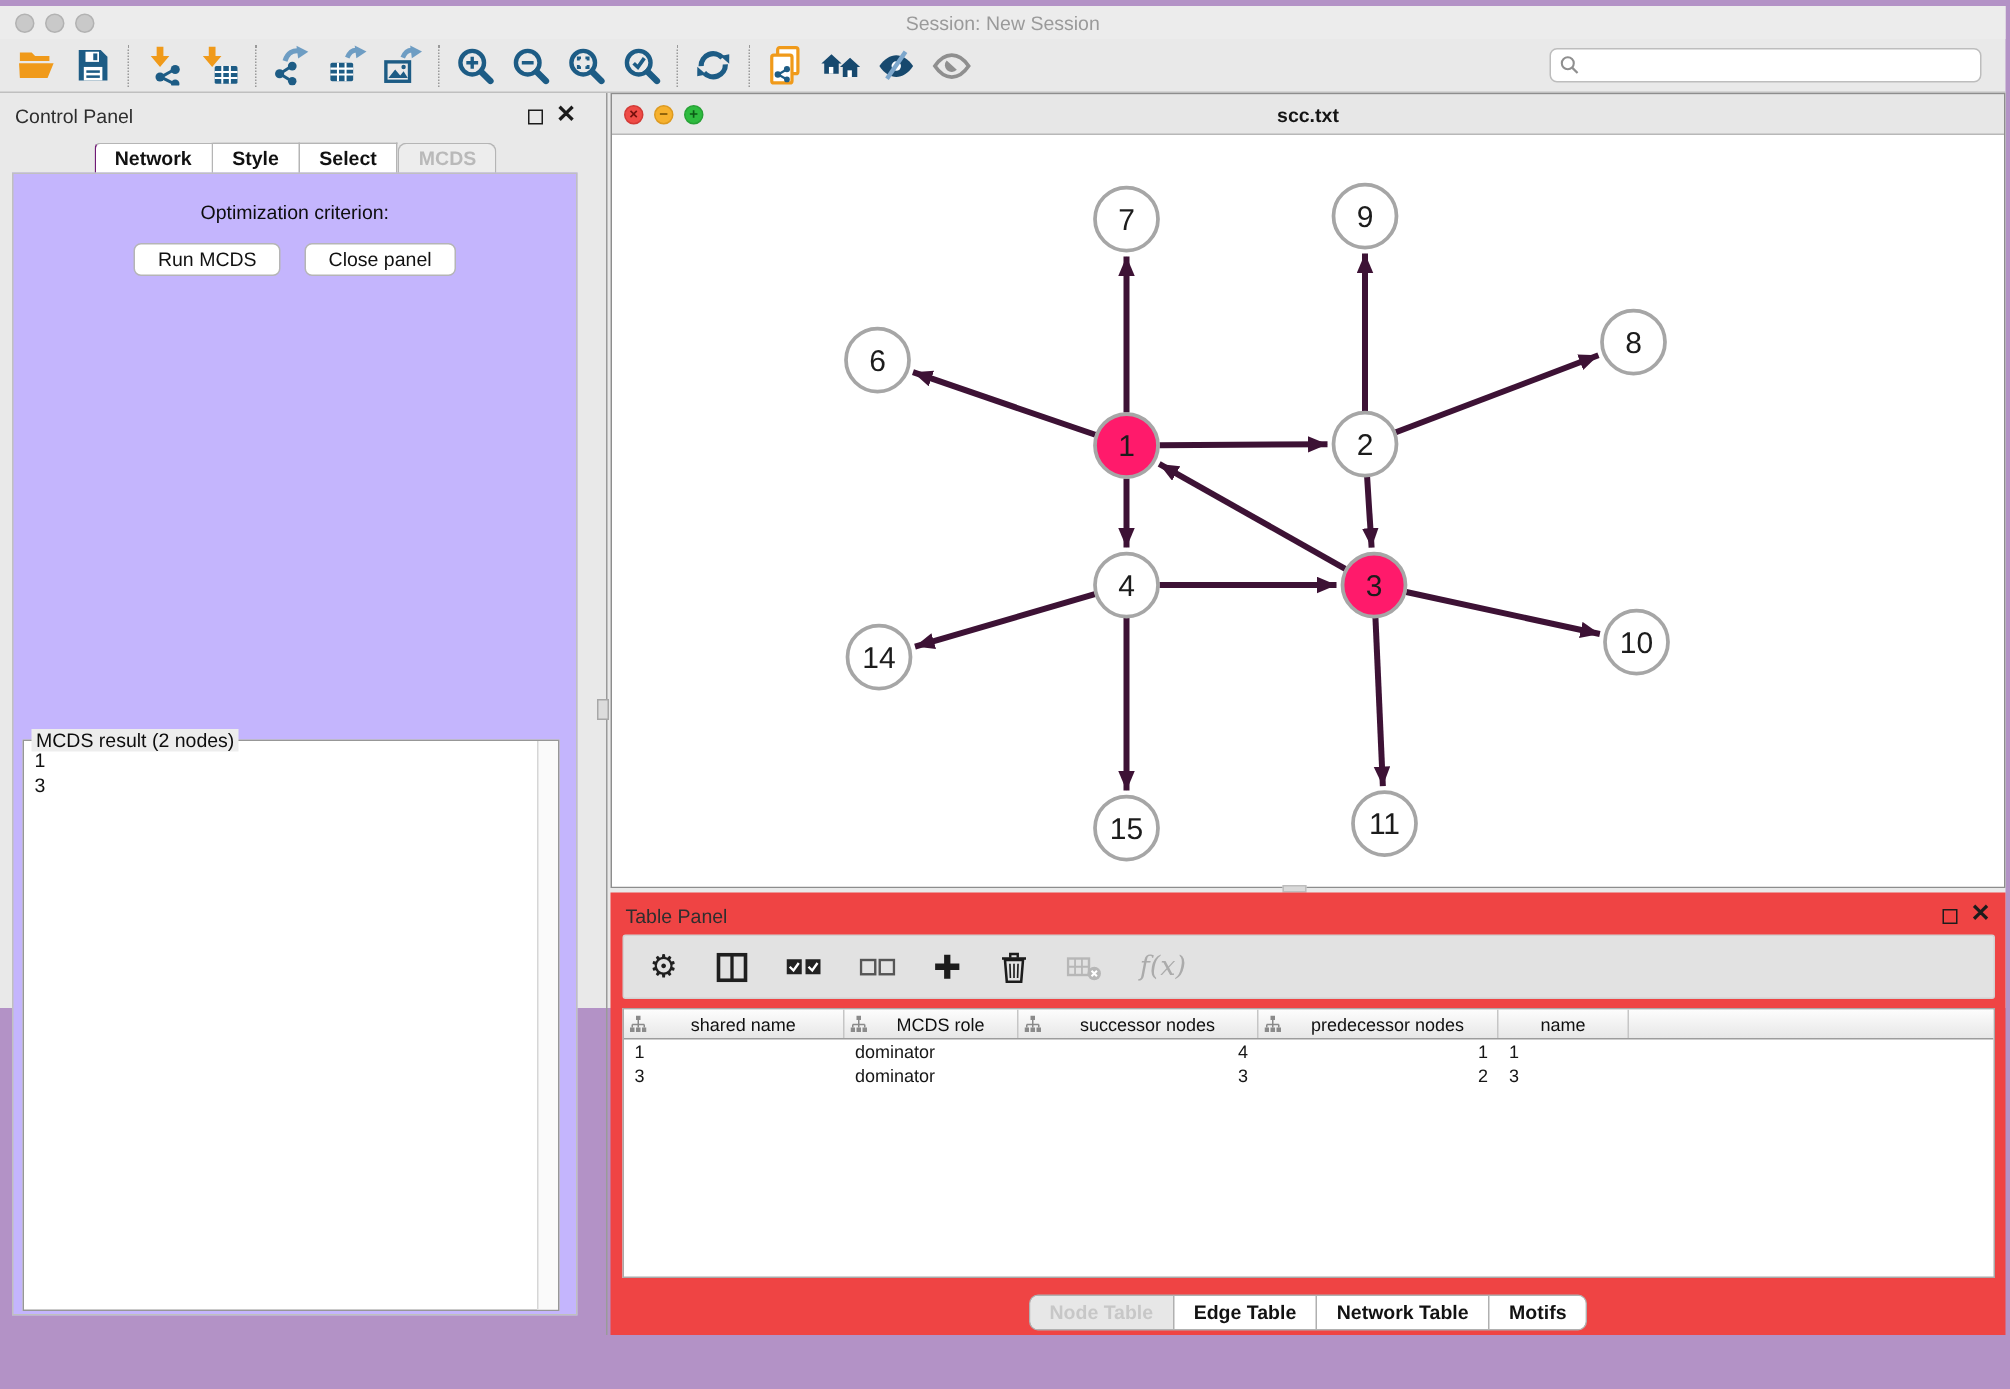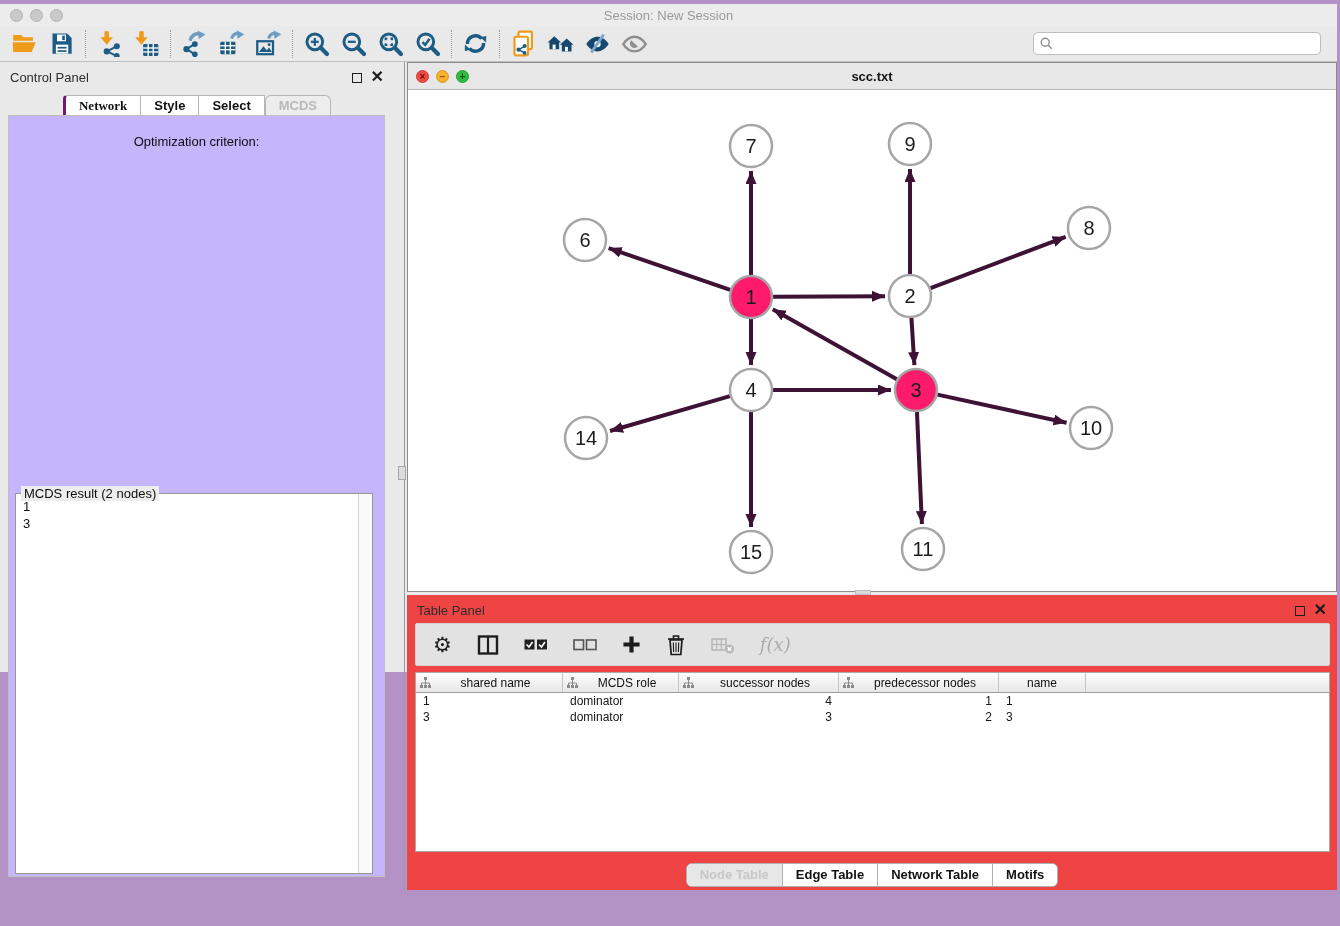--- a/index.html
+++ b/index.html
@@ -32,21 +32,21 @@
 
   
   .cp { position:absolute; left:0; top:0; width:394px; height:100%; }
   .panel-title { position:absolute; left:10px; top:8px; font-size:13px; color:#2e2e2e; }
   .panel-ctrls { position:absolute; right:10px; top:8px; display:flex; gap:9px; align-items:center; height:14px; }
   .float-ic { width:10px; height:10px; border:1.6px solid #1c1c1c; margin-top:1px; }
   .close-ic { font-size:16px; font-weight:900; color:#1c1c1c; line-height:12px; }
   .cp-tabs { position:absolute; left:0; top:33px; width:100%; display:flex; justify-content:center; }
   .tab { padding:2px 13px 3px; font-size:13px; font-weight:600; color:#111; background:#fff;
          border:1px solid #b5b5b5; border-left:none; line-height:15px; }
-  .tab:first-child { border-left:3px solid #701a75; border-radius:4px 0 0 0;font-family:Liberation Serif, serif; }
+  .tab:first-child { border-left:1px solid #701a75; border-radius:4px 0 0 0; }
   .tab.active { background:#ededed; color:#b9b9b9; border-radius:6px 6px 0 0;
                 border-left:1px solid #b5b5b5; border-bottom:1px solid #ededed; }
   .cp-body { position:absolute; left:8px; right:9px; top:53px; bottom:13px; background:#c4b5fd; border:1px solid #c0c0c0; }
   .opt-label { margin-top:18px; text-align:center; font-size:13px; color:#0d0d0d; }
   .dropdown { margin:10px auto 0; width:308px; height:22px; background:#fff; border:1px solid #b5b5b5;
               border-radius:5px; display:flex; align-items:center; padding:0 5px 0 9px; font-size:13px; color:#111; }
   .dd-text { flex:1; }
   .dd-stepper { display:flex; flex-direction:column; align-items:center; gap:2px; padding-right:2px; }
   .dd-stepper i { width:0; height:0; border-left:4px solid transparent; border-right:4px solid transparent; display:block; }
   .dd-up { border-bottom:5px solid #4a4a4a; }
@@ -296,20 +296,24 @@
         <div class="close-ic">✕</div>
       </div>
       <div class="cp-tabs" id="cp-tabs">
           <div class="tab">Network</div>
           <div class="tab">Style</div>
           <div class="tab">Select</div>
           <div class="tab active">MCDS</div>
         </div>
       <div class="cp-body">
         <div class="opt-label">Optimization criterion:</div>
+        <div class="btn-row">
+          <button class="btn">Run MCDS</button>
+          <button class="btn">Close panel</button>
+        </div>
         <div class="result-box">
           <div class="result-legend">MCDS result (2 nodes)</div>
           <div class="result-list" id="result-list">
               <div>1</div>
               <div>3</div>
             </div>
           <div class="result-scroll"></div>
         </div>
       </div>
     </div>

